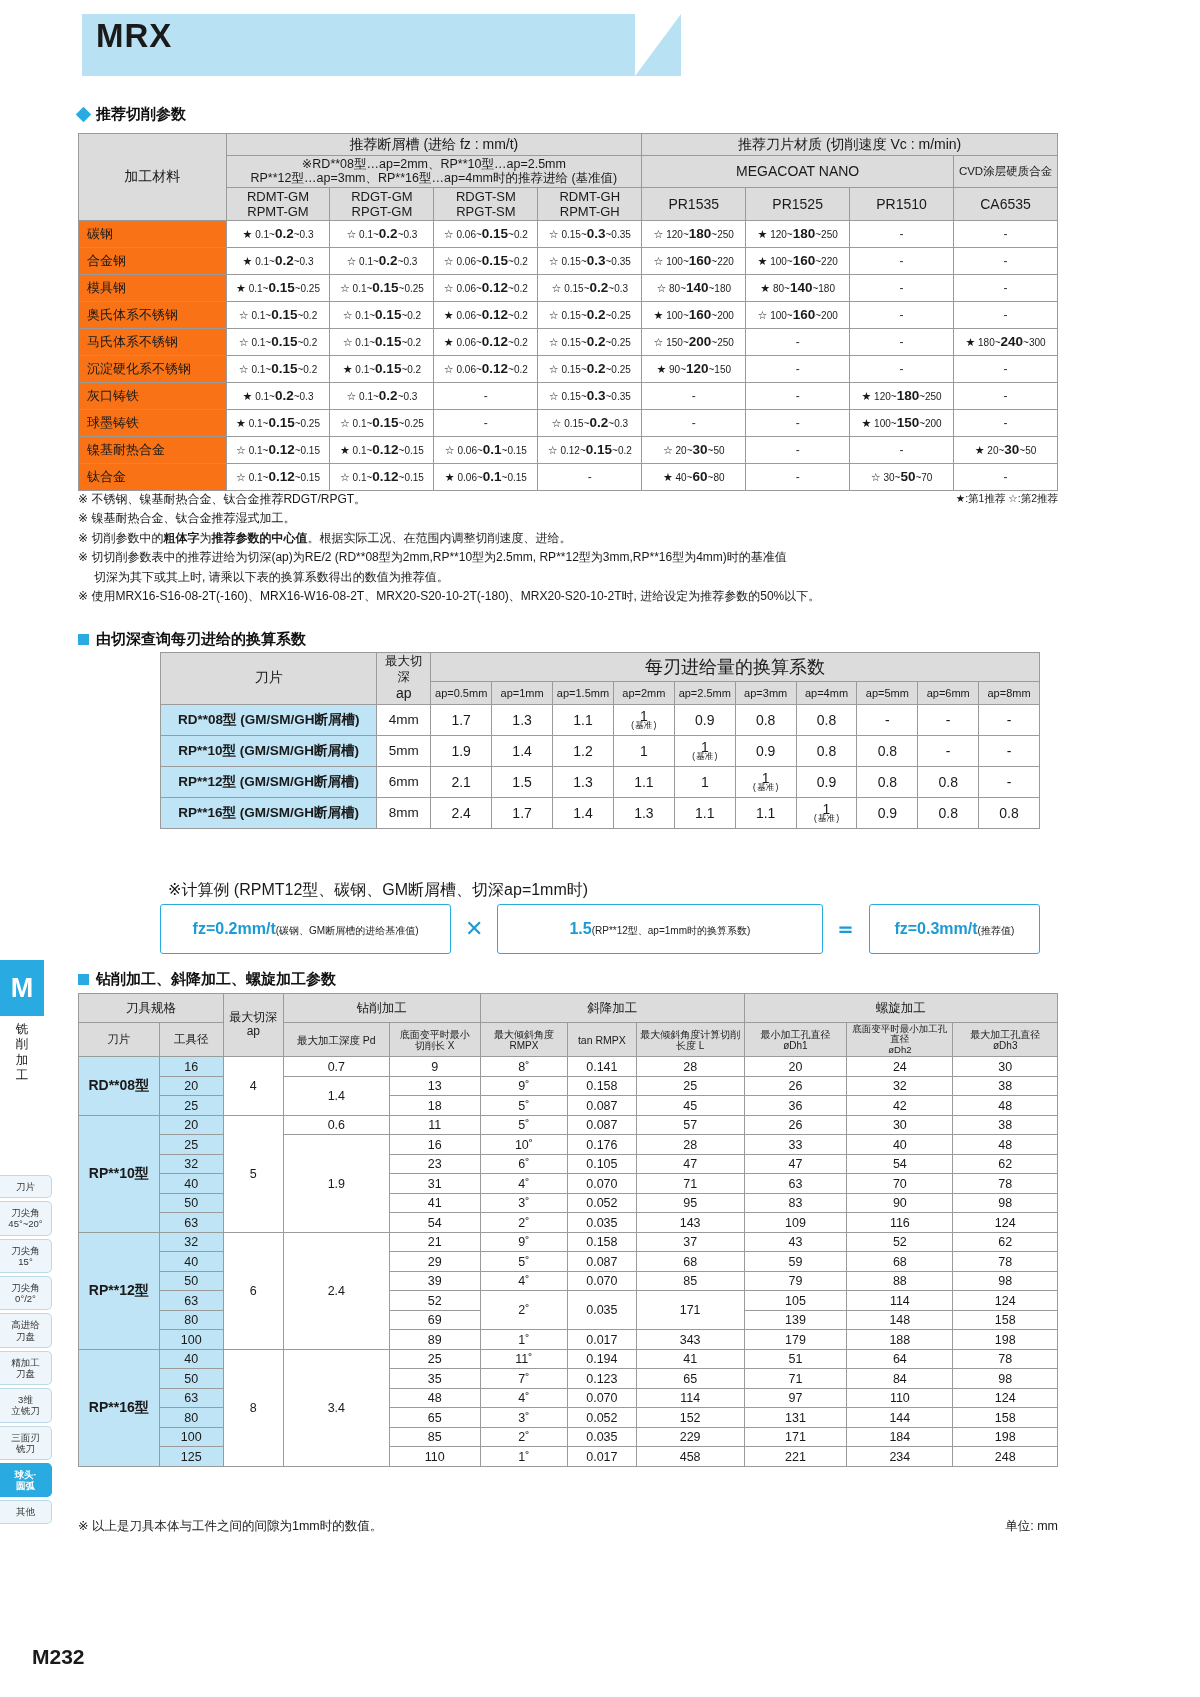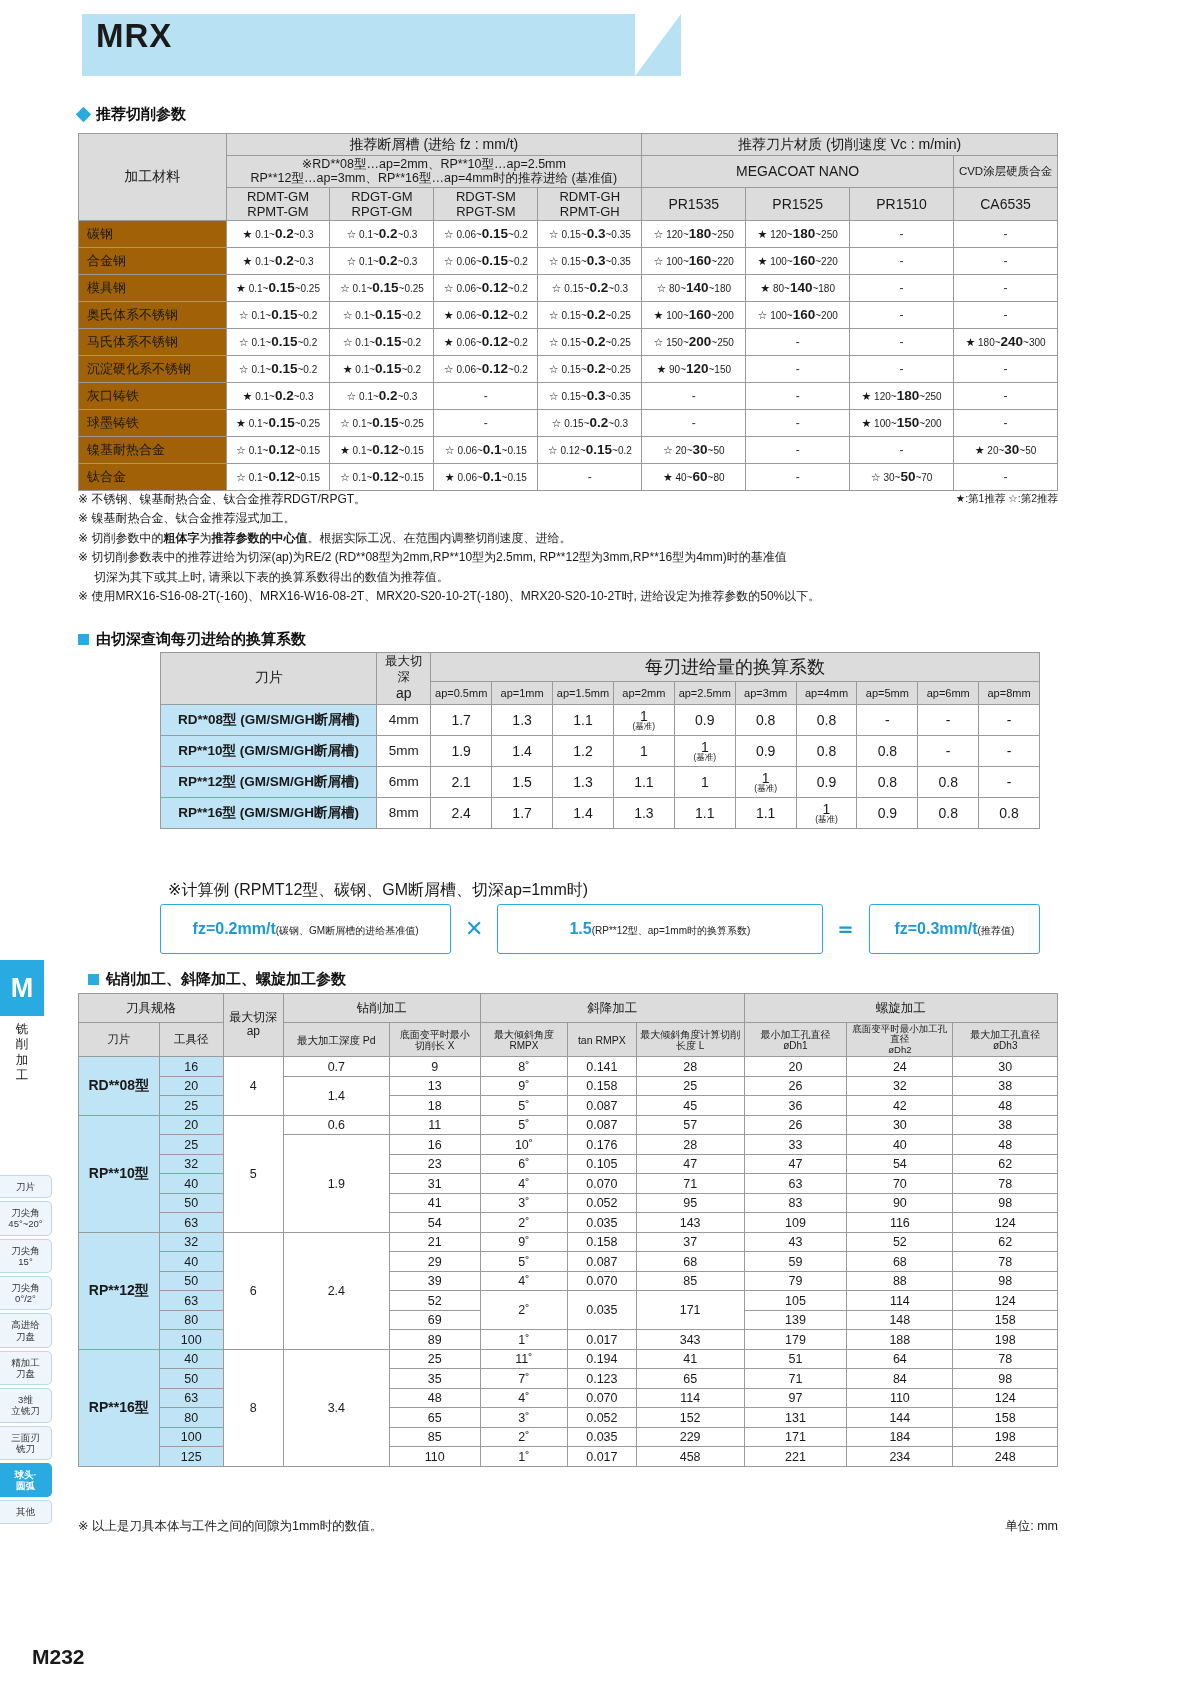--- a/index.html
+++ b/index.html
@@ -49,21 +49,21 @@
     padding:1px 2px;
   }
   .tbl th { background:#dcdcdc; font-weight:normal; }
   .hdr-strong { font-weight:bold; }
 
   
   #t1 { left:78px; top:133px; width:980px; }
   #t1 th { font-size:12.5px; }
   #t1 td { height:27px; }
   #t1 .matcell {
-    background:#a16207; text-align:left; padding-left:8px; font-size:13px;
+    background:#f97316; text-align:left; padding-left:8px; font-size:13px;
   }
   #t1 .val { font-size:10px; white-space:nowrap; }
   #t1 .val b { font-size:13.5px; }
   #t1 .star { font-size:11px; }
   .cell-dash { font-size:12px; color:#333; }
   .note-top { font-size:9.5px; line-height:1.15; font-weight:bold; text-align:left; padding-left:4px;}
 
   
   .fnotes { position:absolute; left:78px; top:490px; width:980px; font-size:12px; line-height:1.62; }
   .fnotes div { white-space:nowrap; }
@@ -71,21 +71,21 @@
   .legend { position:absolute; right:0; top:0px; font-size:10.5px; white-space:nowrap;}
 
   
   #t2 { left:160px; top:652px; width:880px; }
   #t2 th { font-size:12px; }
   #t2 td { height:31px; font-size:14px; }
   #t2 .insert {
     background:#bfe4f5; text-align:center; font-size:13.5px; font-weight:bold; padding:0 6px;
   }
   #t2 .apmax { font-size:13.5px; }
-  #t2 .base { display:block; font-size:8.5px; line-height:1; margin-top:-1px;}
+  #t2 .base { display:block; font-size:8.5px; line-height:1; margin-top:-1px;font-family:Liberation Mono, monospace;}
   #t2 .base-top { display:block; font-size:14px; line-height:1.05;}
 
   
   .calc-caption { position:absolute; left:168px; top:880px; font-size:16px; }
   .calc-row { position:absolute; left:160px; top:903px; width:880px; height:52px;
               display:flex; align-items:center; }
   .calc-box { border:1.6px solid #29ABE2; border-radius:3px; height:50px;
               display:flex; align-items:center; justify-content:center;
               background:#fff; }
   .calc-box .big { color:#1b9ad6; font-weight:bold; font-size:16px; line-height:1.1;}
@@ -409,21 +409,21 @@
     <div class="big">1.5</div>
     <div class="sub">(RP**12型、ap=1mm时的换算系数)</div>
   </div>
   <div class="calc-op">＝</div>
   <div class="calc-box" style="width:200px">
     <div class="big">fz=0.3mm/t</div>
     <div class="sub">(推荐值)</div>
   </div>
 </div>
 
-<div class="sec-head" style="left:88px; top:970px;">
+<div class="sec-head" style="left:78px; top:970px;">
   <span class="sq"></span><span>钻削加工、斜降加工、螺旋加工参数</span>
 </div>
 
 <table class="tbl" id="t3">
   <thead>
       <tr>
         <th colspan="2" style="width:148px;height:20px;font-size:12.5px">刀具规格</th>
         <th rowspan="2" style="width:62px;font-size:12px">最大切深<br>ap</th>
         <th colspan="2" style="height:20px;font-size:12.5px">钻削加工</th>
         <th colspan="3" style="height:20px;font-size:12.5px">斜降加工</th>

